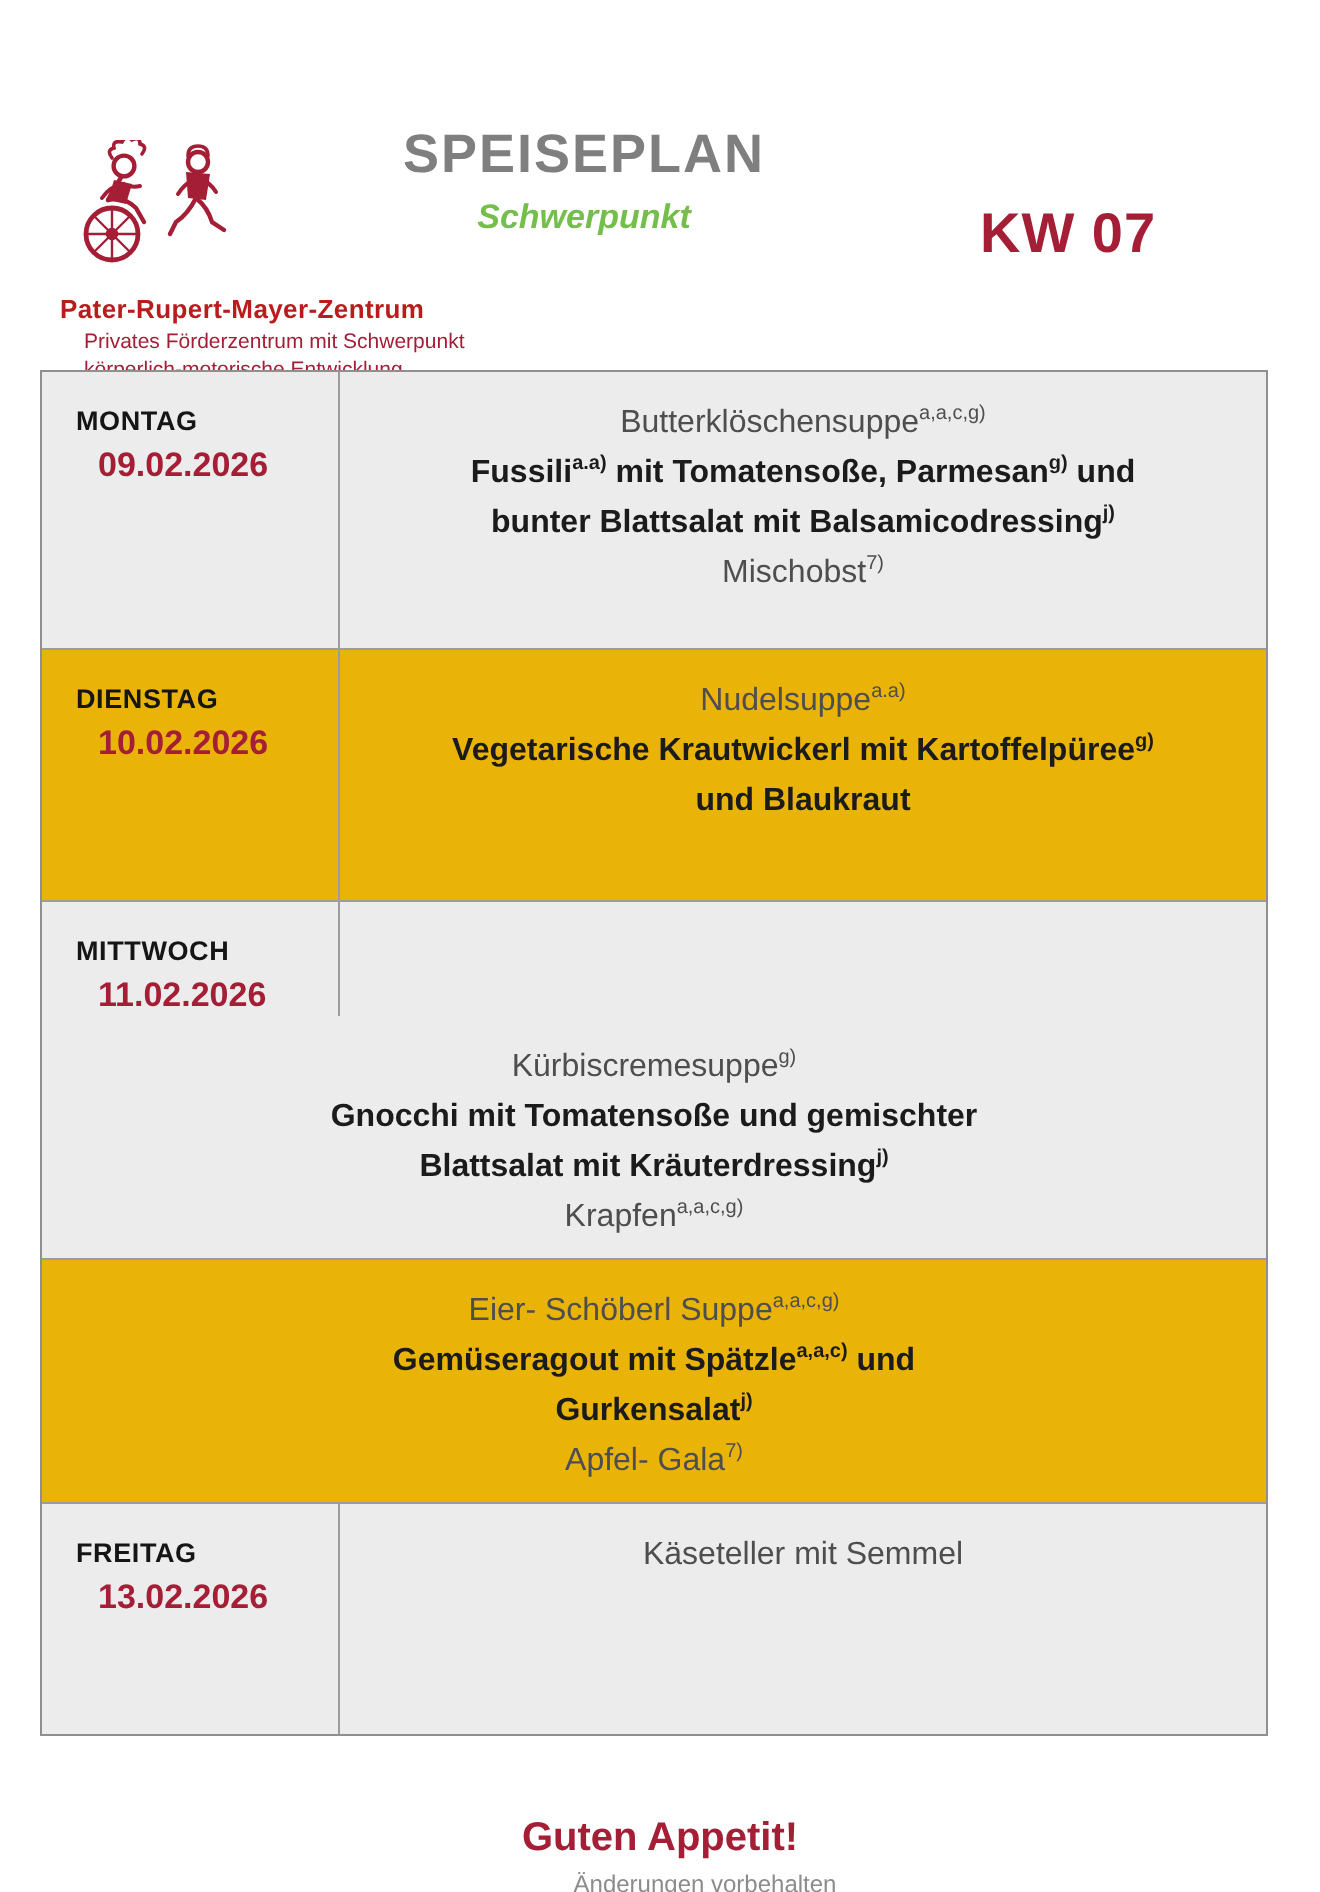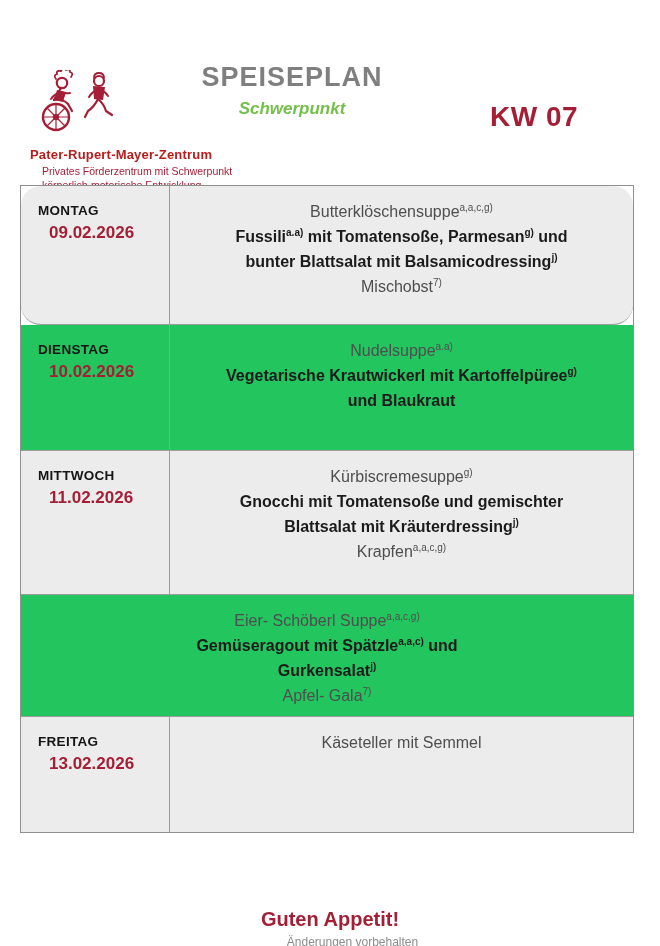--- a/index.html
+++ b/index.html
@@ -28,26 +28,26 @@
   .title-block{position:absolute;left:0;top:62px;width:584px;text-align:center;}
   .main-title{font-size:27px;font-weight:bold;color:var(--title-gray);letter-spacing:1px;}
   .sub-title{font-size:17px;font-weight:bold;font-style:italic;color:var(--green);margin-top:6px;}
   .week-label{position:absolute;left:490px;top:101px;font-size:28px;font-weight:bold;color:var(--accent);letter-spacing:.5px;}
 
   
   #menu-table{
     position:absolute;left:20px;top:185px;width:614px;
     border:1px solid #8f8f8f;background:#fff;
   }
-  .menu-row{display:flex;border-bottom:1px solid var(--border);background:#22c55e;}
+  .menu-row{display:flex;border-bottom:1px solid var(--border);background:#eab308;}
   .menu-row:last-child{border-bottom:none;}
   .menu-row.alt{background:var(--row-alt);}
-  .menu-row:nth-child(1){min-height:139px;border-radius:20px;}
+  .menu-row:nth-child(1){min-height:139px;}
   .menu-row:nth-child(2){min-height:126px;}
-  .menu-row:nth-child(3){min-height:144px;}
+  .menu-row:nth-child(3){min-height:144px;flex-direction:column;}
   .menu-row:nth-child(4){min-height:118px;}
   .menu-row:nth-child(5){min-height:115px;}
   .day-cell{width:149px;border-right:1px solid var(--border);padding:17px 4px 0 17px;}
   .day-name{font-size:13.5px;font-weight:bold;color:#151515;letter-spacing:.3px;}
   .day-date{font-size:17px;font-weight:bold;color:var(--accent);margin-top:5px;padding-left:11px;}
   .menu-cell{flex:1;text-align:center;padding:13px 10px 8px 10px;}
   .menu-line{font-size:16px;line-height:25px;color:#4e4e4e;}
   .menu-line.bold{font-weight:bold;color:#1b1b1b;}
   .menu-line sup{font-size:10px;line-height:0;}
 

